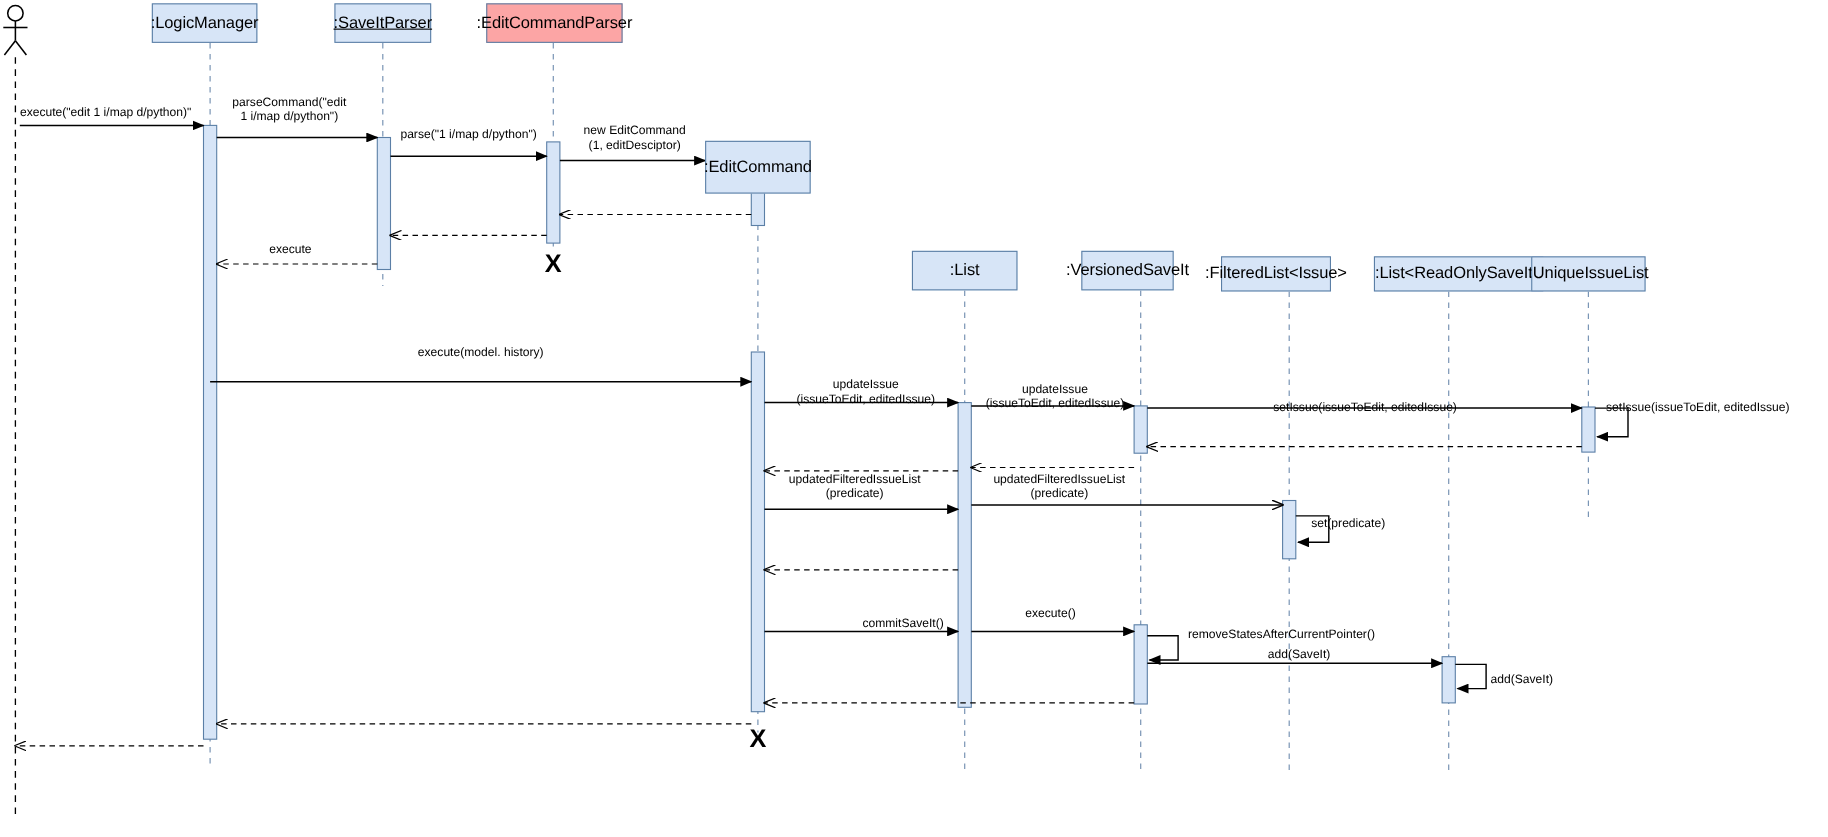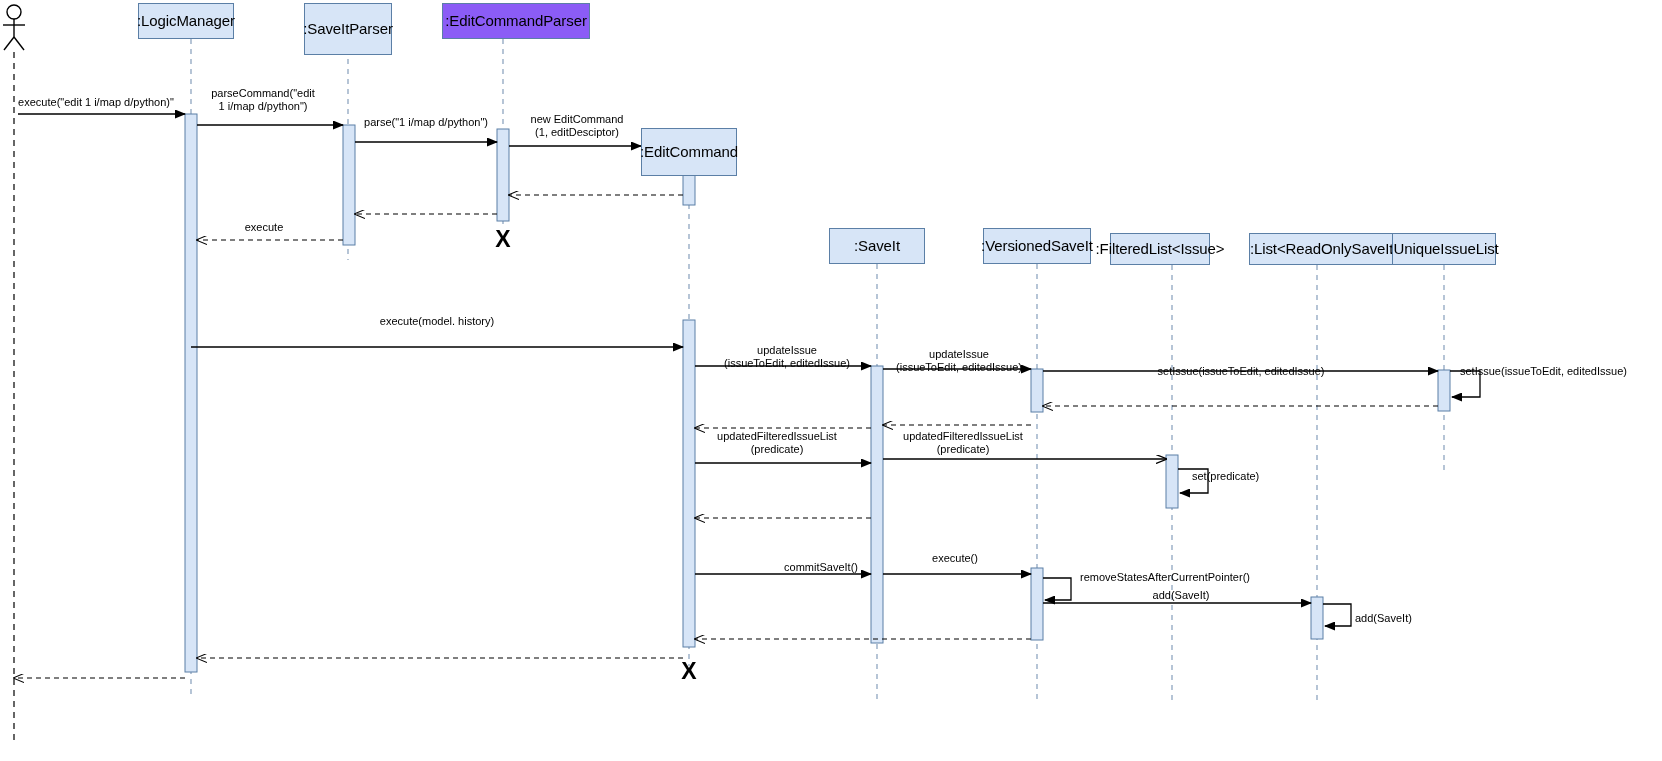--- a/index.html
+++ b/index.html
@@ -140,33 +140,33 @@
         <line x1="1031" y1="639" x2="695" y2="639" stroke="#000000" stroke-width="1.1" stroke-dasharray="5 4" marker-end="url(#arrowOpenThin)"></line>
         <line x1="683" y1="658" x2="197" y2="658" stroke="#000000" stroke-width="1.1" stroke-dasharray="5 4" marker-end="url(#arrowOpenThin)"></line>
         <line x1="185" y1="678" x2="14" y2="678" stroke="#000000" stroke-width="1.1" stroke-dasharray="5 4" marker-end="url(#arrowOpenThin)"></line>
       </g>
   </svg>
 
   <div id="participant-layer">
       <div class="participant-box" style="left: 138px; top: 3px; width: 96px; height: 36px; background: rgb(215, 229, 247); border-color: rgb(91, 127, 166);">
         <span>:LogicManager</span>
       </div>
-      <div class="participant-box" style="left: 304px; top: 3px; width: 88px; height: 52px; background: rgb(215, 229, 247); border-color: rgb(91, 127, 166);">
+      <div class="participant-box" style="left: 304px; top: 3px; width: 88px; height: 36px; background: rgb(215, 229, 247); border-color: rgb(91, 127, 166); text-decoration: underline;">
         <span>:SaveItParser</span>
       </div>
-      <div class="participant-box" style="left: 442px; top: 3px; width: 148px; height: 36px; background: #8b5cf6; border-color: rgb(91, 127, 166);">
+      <div class="participant-box" style="left: 442px; top: 3px; width: 124px; height: 36px; background: #fca5a5; border-color: rgb(91, 127, 166);">
         <span>:EditCommandParser</span>
       </div>
       <div class="participant-box" style="left: 641px; top: 128px; width: 96px; height: 48px; background: rgb(215, 229, 247); border-color: rgb(91, 127, 166);">
         <span>:EditCommand</span>
       </div>
       <div class="participant-box" style="left: 829px; top: 228px; width: 96px; height: 36px; background: rgb(215, 229, 247); border-color: rgb(91, 127, 166);">
-        <span>:SaveIt</span>
-      </div>
-      <div class="participant-box" style="left: 983px; top: 228px; width: 108px; height: 36px; background: rgb(215, 229, 247); border-color: rgb(91, 127, 166);">
+        <span>:List</span>
+      </div>
+      <div class="participant-box" style="left: 983px; top: 228px; width: 84px; height: 36px; background: rgb(215, 229, 247); border-color: rgb(91, 127, 166);">
         <span>:VersionedSaveIt</span>
       </div>
       <div class="participant-box" style="left: 1110px; top: 233px; width: 100px; height: 32px; background: rgb(215, 229, 247); border-color: rgb(91, 127, 166);">
         <span>:FilteredList&lt;Issue&gt;</span>
       </div>
       <div class="participant-box" style="left: 1249px; top: 233px; width: 154px; height: 32px; background: rgb(215, 229, 247); border-color: rgb(91, 127, 166);">
         <span>:List&lt;ReadOnlySaveIt&gt;</span>
       </div>
       <div class="participant-box" style="left: 1392px; top: 233px; width: 104px; height: 32px; background: rgb(215, 229, 247); border-color: rgb(91, 127, 166);">
         <span>:UniqueIssueList</span>

